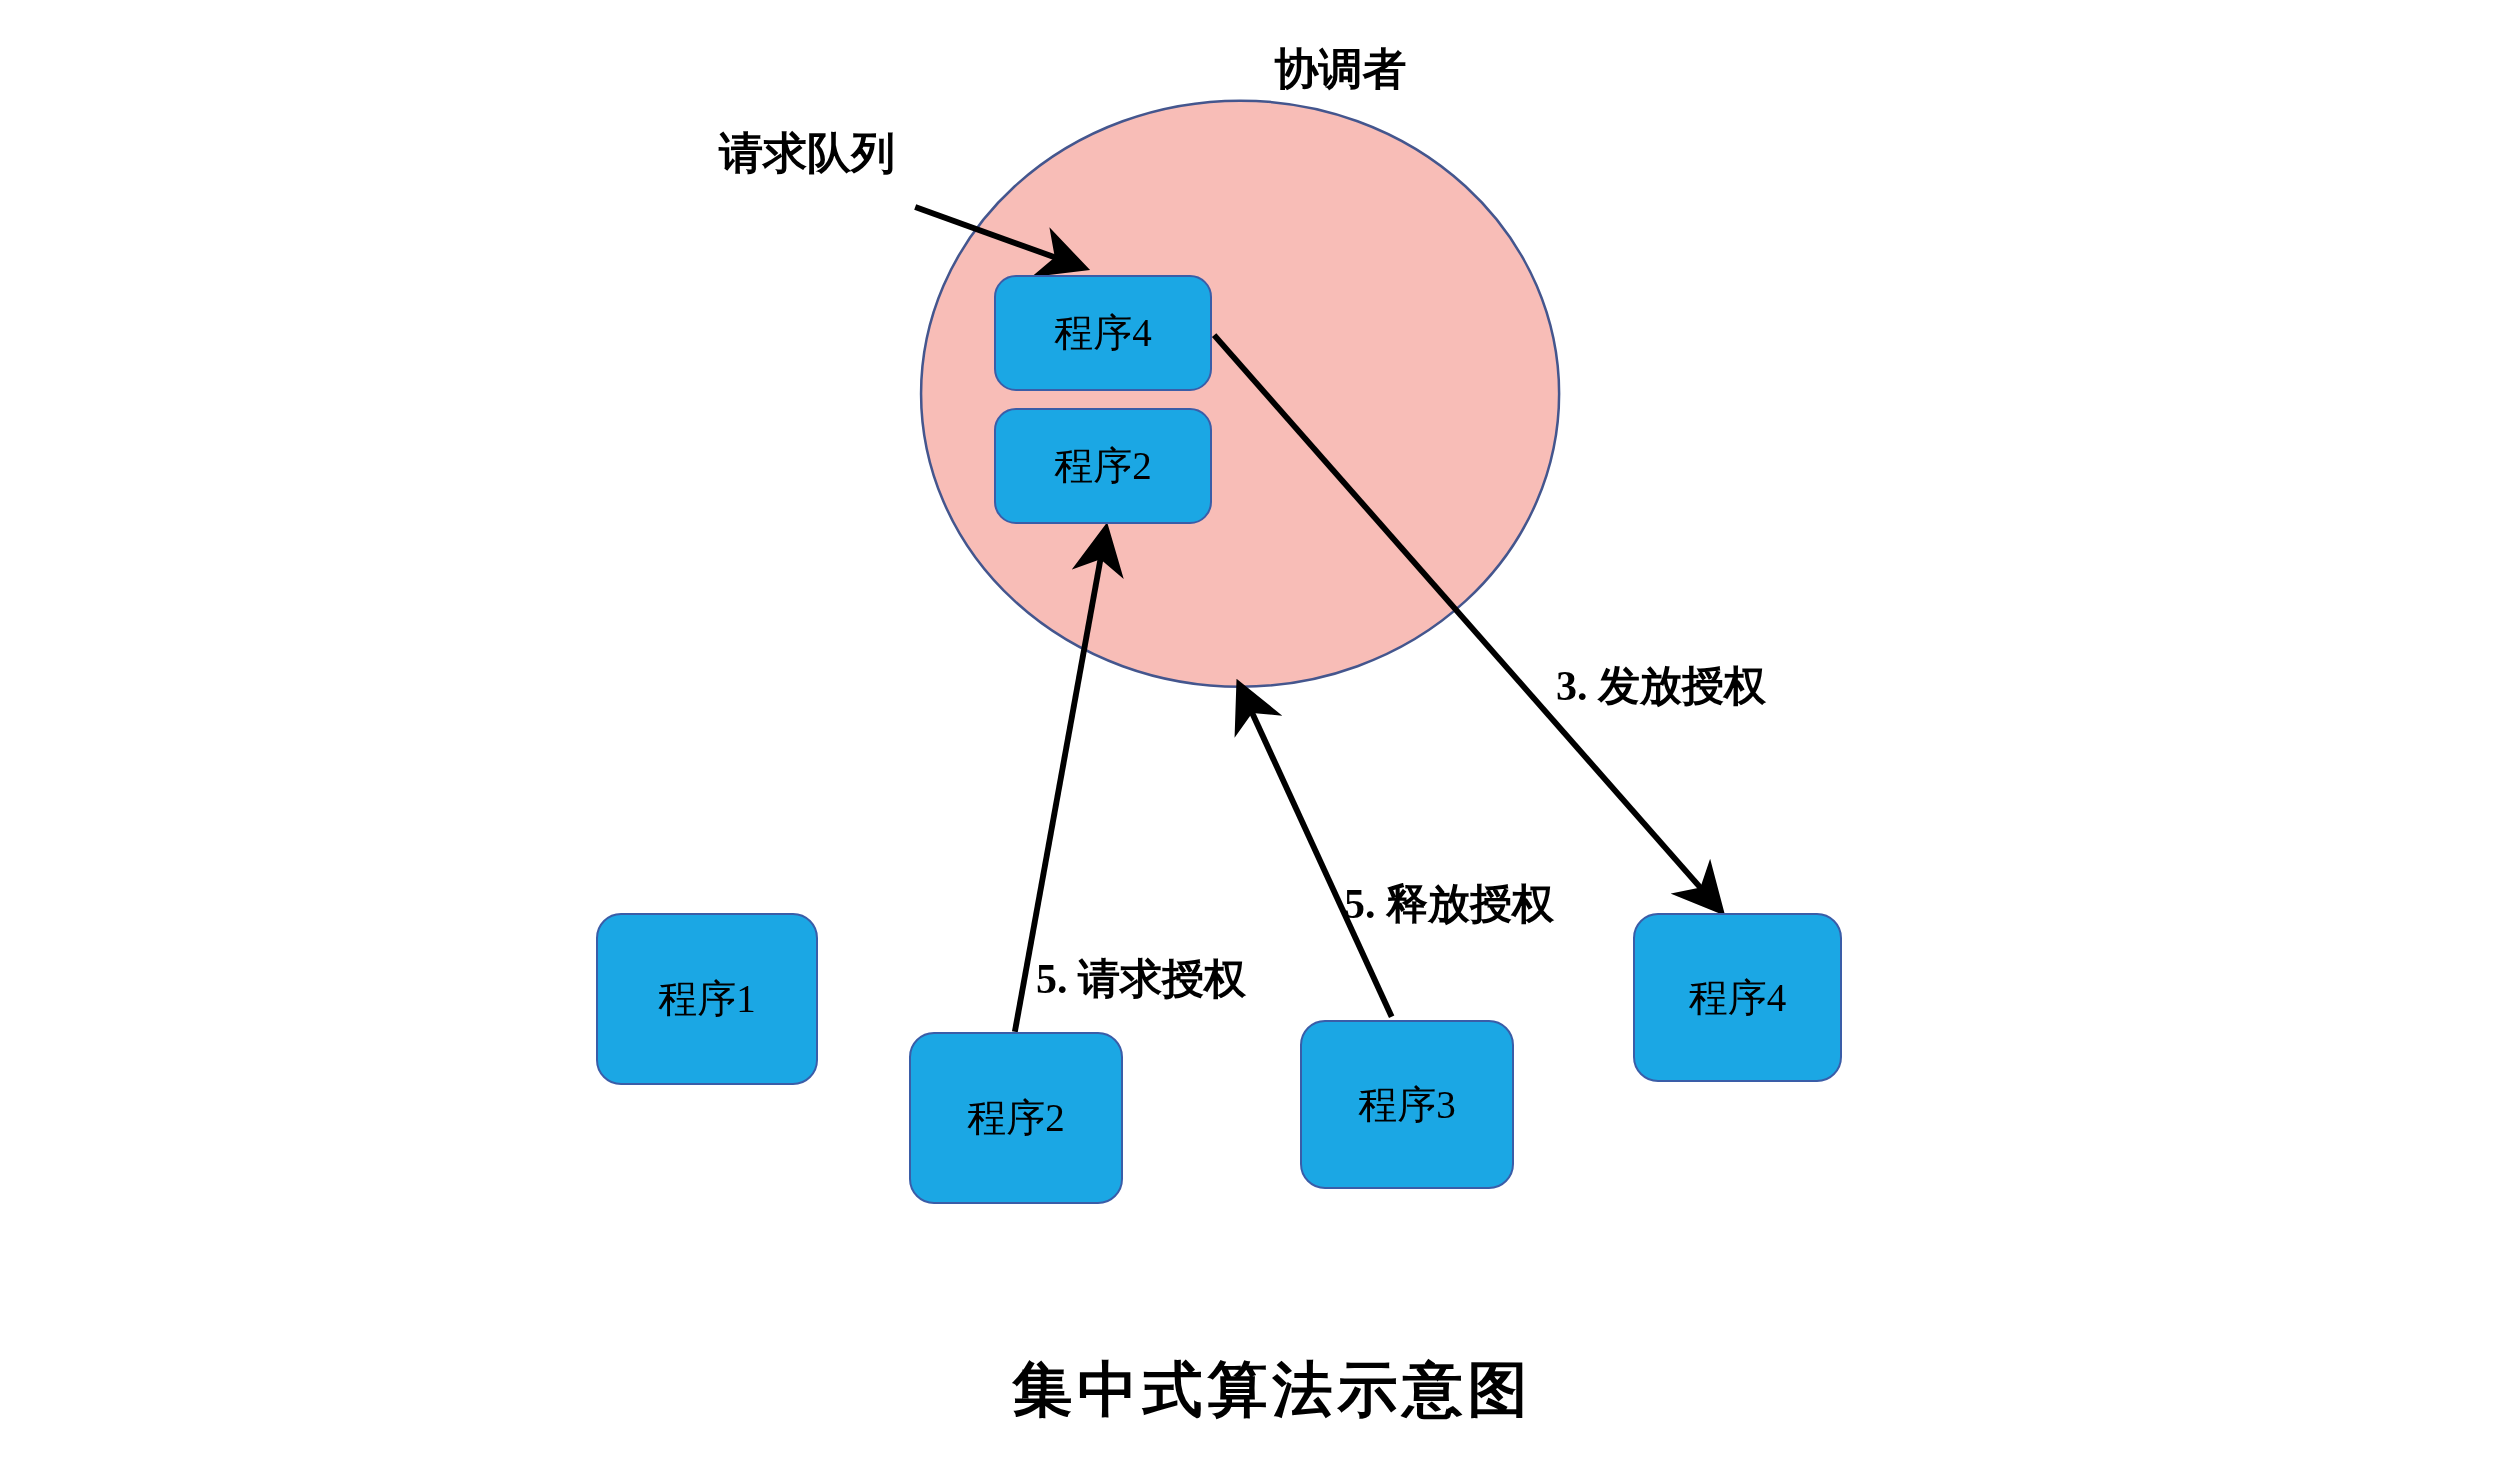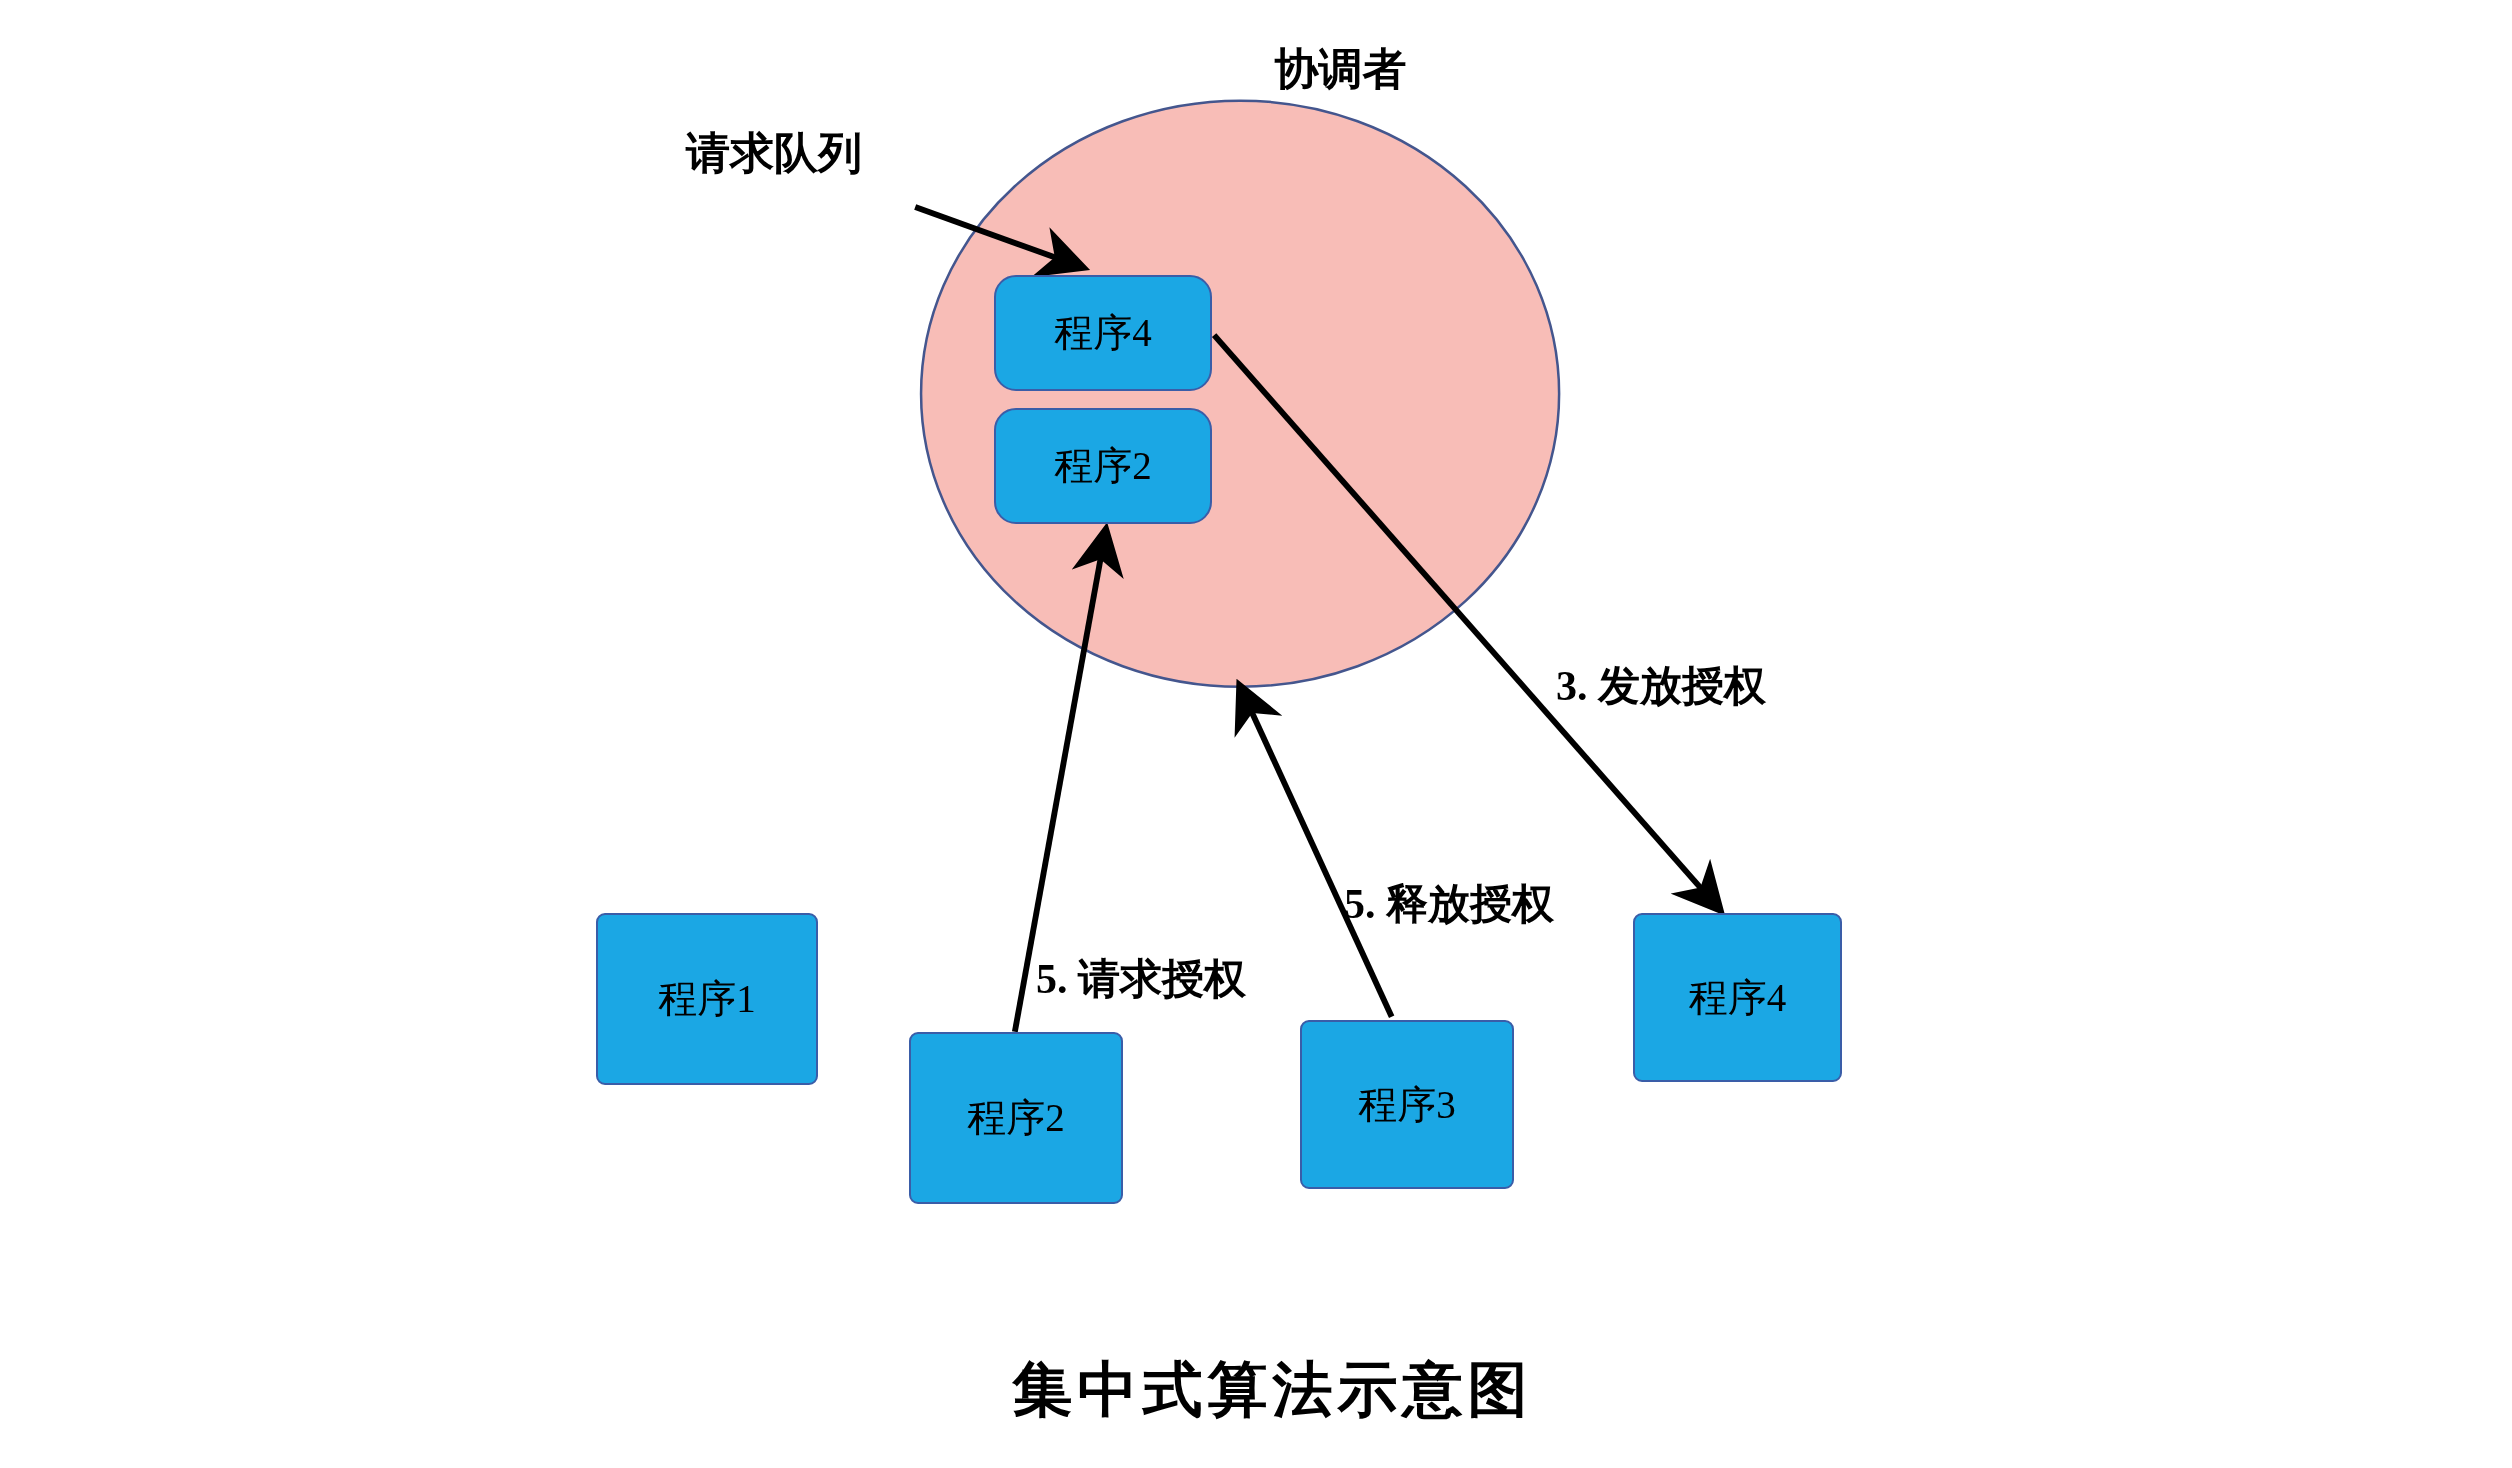--- a/index.html
+++ b/index.html
@@ -19,21 +19,21 @@
     background:var(--background);
     font-family:"Liberation Serif","DejaVu Serif",serif;
     color:var(--text-color);
     overflow:hidden;
   }
   .layer{position:absolute;left:0;top:0;width:2512px;height:1469px;}
   .proc-box{
     position:absolute;
     background:var(--box-fill);
     border:2.5px solid var(--box-stroke);
-    border-radius:9px;
+    border-radius:25px;
     display:flex;align-items:center;justify-content:center;
     font-size:39px;
     color:var(--text-color);
   }
   .inner-box{border-radius:22px;}
   .float-label{
     position:absolute;
     font-size:44px;font-weight:700;
     white-space:nowrap;
   }
@@ -74,21 +74,21 @@
 
     <line x1="1212" y1="1232" x2="1320" y2="636" style="stroke:var(--arrow-color);stroke-width:7;" marker-end="url(#arrowhead)"></line>
 
     <line x1="1662" y1="1214" x2="1482" y2="822" style="stroke:var(--arrow-color);stroke-width:7;" marker-end="url(#arrowhead)"></line>
 
     <line x1="1450" y1="400" x2="2052" y2="1084" style="stroke:var(--arrow-color);stroke-width:7;" marker-end="url(#arrowhead)"></line>
   </svg>
 
   <div class="coordinator-label">协调者</div>
 
-  <div class="float-label" style="left:686px;top:124px;">请求队列</div>
+  <div class="float-label" style="left:719px;top:124px;">请求队列</div>
 
   <div class="proc-box inner-box" style="left:994px;top:275px;width:218px;height:116px;">
     <span>程序4</span>
   </div>
   <div class="proc-box inner-box" style="left:994px;top:408px;width:218px;height:116px;">
     <span>程序2</span>
   </div>
 
   <div class="proc-box" style="left:596px;top:913px;width:222px;height:172px;">
     <span>程序1</span>

